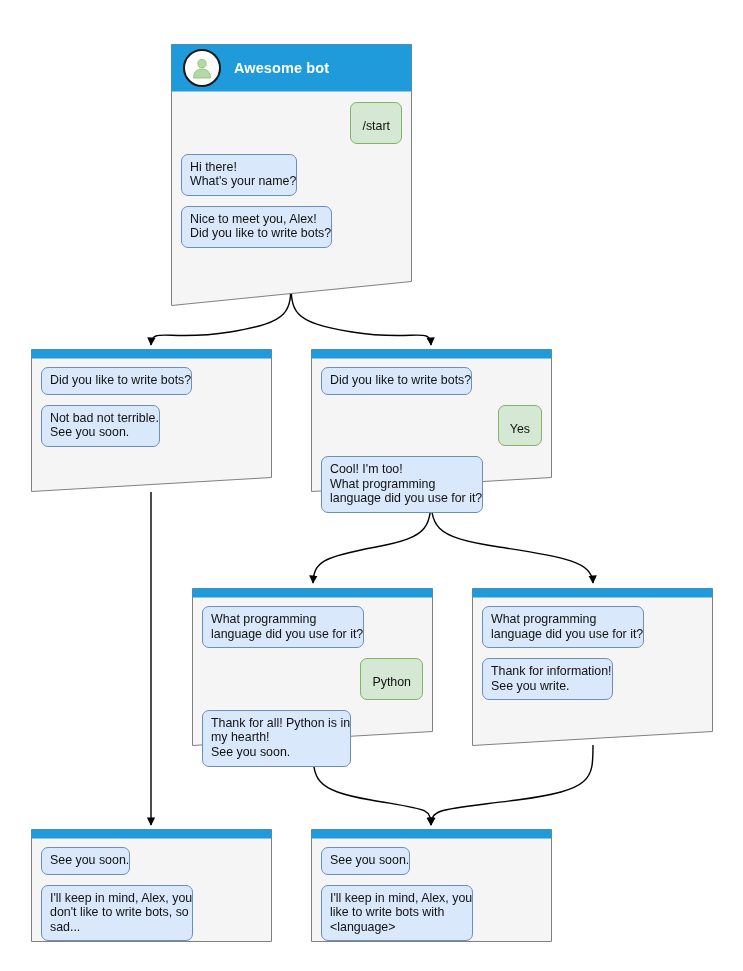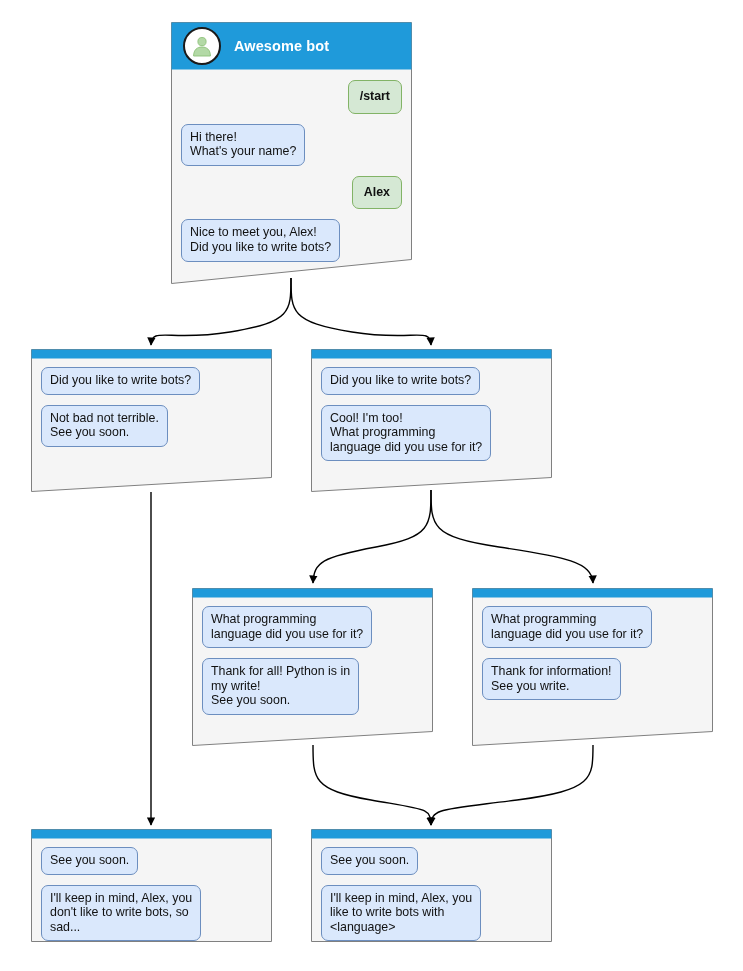--- a/index.html
+++ b/index.html
@@ -108,27 +108,26 @@
     line-height: 14.6px;
     color: #111111;
     border-radius: 7px;
     box-sizing: border-box;
     white-space: pre-line;
     max-width: 86%;
   }
   .bubble.bot {
     background: #dae8fc;
     border: 1px solid #6c8ebf;
-    padding: 5px 8px 6px 8px;
+    padding: 5px 0 6px 8px;
   }
   .bubble.user {
     background: #d5e8d4;
     border: 1px solid #82b366;
-    padding: 8px 11px 9px 11px;
-    font-weight: bold;
+    padding: 16px 11px 9px 11px;
   }
 </style>
 </head>
 <body>
 
 <div id="canvas">
 
   <svg id="edges" viewBox="0 0 743 971" width="743" height="971">
     <defs>
       <marker id="arrow" viewBox="0 0 10 10" refX="9" refY="5" markerWidth="6" markerHeight="6" orient="auto-start-reverse">
@@ -144,21 +143,21 @@
 
     <path d="M 431,490 C 431,526 431,537 499,547 C 566,557 592,562 593,583" fill="none" stroke="#000000" stroke-width="1.4" marker-end="url(#arrow)"></path>
 
     <path d="M 151,492 L 151,825" fill="none" stroke="#000000" stroke-width="1.4" marker-end="url(#arrow)"></path>
 
     <path d="M 313,745 C 313,779 313,790 371,800 C 428,810 430,808 431,825" fill="none" stroke="#000000" stroke-width="1.4" marker-end="url(#arrow)"></path>
 
     <path d="M 593,745 C 593,779 593,790 517,800 C 440,810 432,808 431,825" fill="none" stroke="#000000" stroke-width="1.4" marker-end="url(#arrow)"></path>
   </svg>
 
-  <div class="card" style="left:171px; top:22px; width:241px; height:262px;">
+  <div class="card" style="left:171px; top:44px; width:241px; height:262px;">
     <svg class="card-shape" viewBox="0 0 241 262" preserveAspectRatio="none">
       <path d="M 0.5,0.5 L 240.5,0.5 L 240.5,237.5 L 0.5,261.5 Z" fill="#f5f5f5" stroke="#808080" stroke-width="1"></path>
       <path d="M 0.5,0.5 L 240.5,0.5 L 240.5,47.5 L 0.5,47.5 Z" fill="#1f9ada" stroke="none"></path>
     </svg>
     <div class="card-content">
       <div class="card-title-bar">
         <div class="avatar">
           <svg width="24" height="24" viewBox="0 0 24 24">
             <circle cx="12" cy="7.6" r="4.1" fill="#b3d9a6" stroke="#8cc178" stroke-width="0.9"></circle>
             <path d="M 3.6,22 C 3.6,15.6 7.4,13 12,13 C 16.6,13 20.4,15.6 20.4,22 Z" fill="#b3d9a6" stroke="#8cc178" stroke-width="0.9"></path>
@@ -167,23 +166,20 @@
         <div class="bot-title">Awesome bot</div>
       </div>
       <div class="chat-area" style="padding-top:11px;">
         <div class="msg-row right">
           <div class="bubble user">/start</div>
         </div>
         <div class="msg-row left">
           <div class="bubble bot">Hi there!
 What's your name?</div>
         </div>
-        <div class="msg-row right">
-          <div class="bubble user">Alex</div>
-        </div>
         <div class="msg-row left">
           <div class="bubble bot">Nice to meet you, Alex!
 Did you like to write bots?</div>
         </div>
       </div>
     </div>
   </div>
 
   <div class="card" style="left:31px; top:349px; width:241px; height:143px;">
     <svg class="card-shape" viewBox="0 0 241 143" preserveAspectRatio="none">
@@ -208,20 +204,23 @@
     <svg class="card-shape" viewBox="0 0 241 143" preserveAspectRatio="none">
       <path d="M 0.5,0.5 L 240.5,0.5 L 240.5,128.5 L 0.5,142.5 Z" fill="#f5f5f5" stroke="#808080" stroke-width="1"></path>
       <path d="M 0.5,0.5 L 240.5,0.5 L 240.5,9.5 L 0.5,9.5 Z" fill="#1f9ada" stroke="none"></path>
     </svg>
     <div class="card-content">
       <div class="card-strip"></div>
       <div class="chat-area">
         <div class="msg-row left">
           <div class="bubble bot">Did you like to write bots?</div>
         </div>
+        <div class="msg-row right">
+          <div class="bubble user">Yes</div>
+        </div>
         <div class="msg-row left">
           <div class="bubble bot">Cool! I'm too!
 What programming
 language did you use for it?</div>
         </div>
       </div>
     </div>
   </div>
 
   <div class="card" style="left:192px; top:588px; width:241px; height:158px;">
@@ -229,23 +228,26 @@
       <path d="M 0.5,0.5 L 240.5,0.5 L 240.5,143.5 L 0.5,157.5 Z" fill="#f5f5f5" stroke="#808080" stroke-width="1"></path>
       <path d="M 0.5,0.5 L 240.5,0.5 L 240.5,9.5 L 0.5,9.5 Z" fill="#1f9ada" stroke="none"></path>
     </svg>
     <div class="card-content">
       <div class="card-strip"></div>
       <div class="chat-area">
         <div class="msg-row left">
           <div class="bubble bot">What programming
 language did you use for it?</div>
         </div>
+        <div class="msg-row right">
+          <div class="bubble user">Python</div>
+        </div>
         <div class="msg-row left">
           <div class="bubble bot">Thank for all! Python is in
-my write!
+my hearth!
 See you soon.</div>
         </div>
       </div>
     </div>
   </div>
 
   <div class="card" style="left:472px; top:588px; width:241px; height:158px;">
     <svg class="card-shape" viewBox="0 0 241 158" preserveAspectRatio="none">
       <path d="M 0.5,0.5 L 240.5,0.5 L 240.5,143.5 L 0.5,157.5 Z" fill="#f5f5f5" stroke="#808080" stroke-width="1"></path>
       <path d="M 0.5,0.5 L 240.5,0.5 L 240.5,9.5 L 0.5,9.5 Z" fill="#1f9ada" stroke="none"></path>

